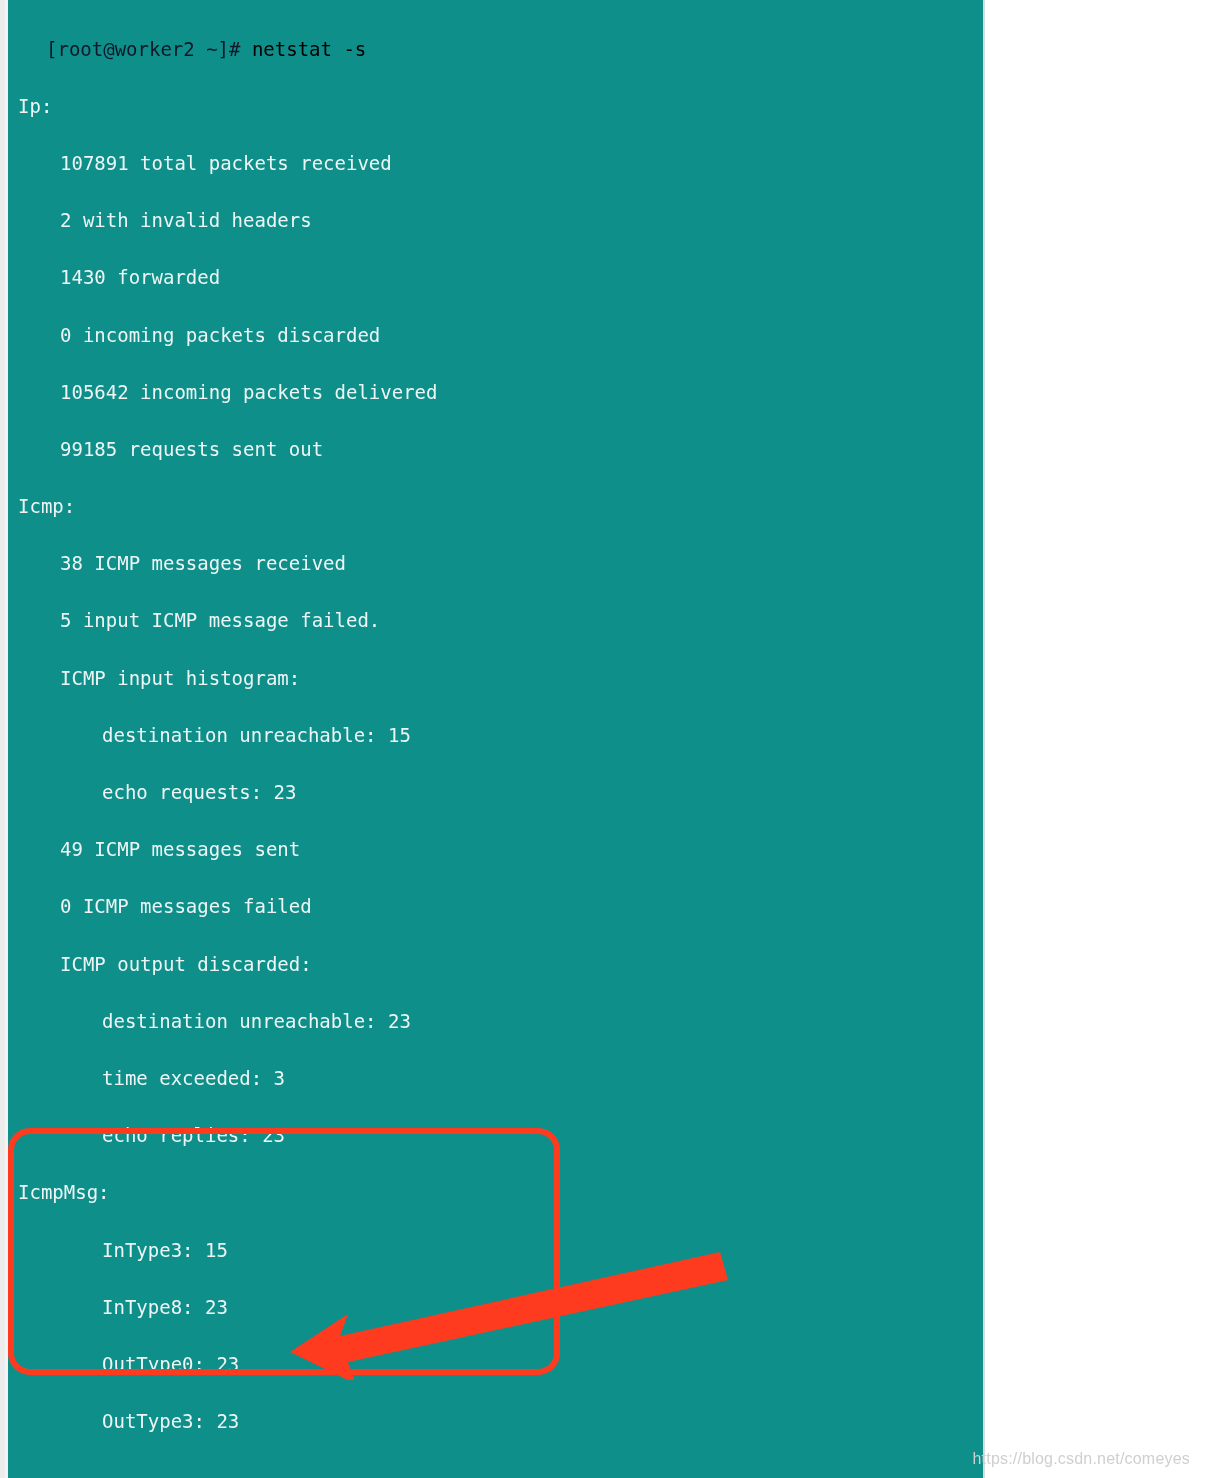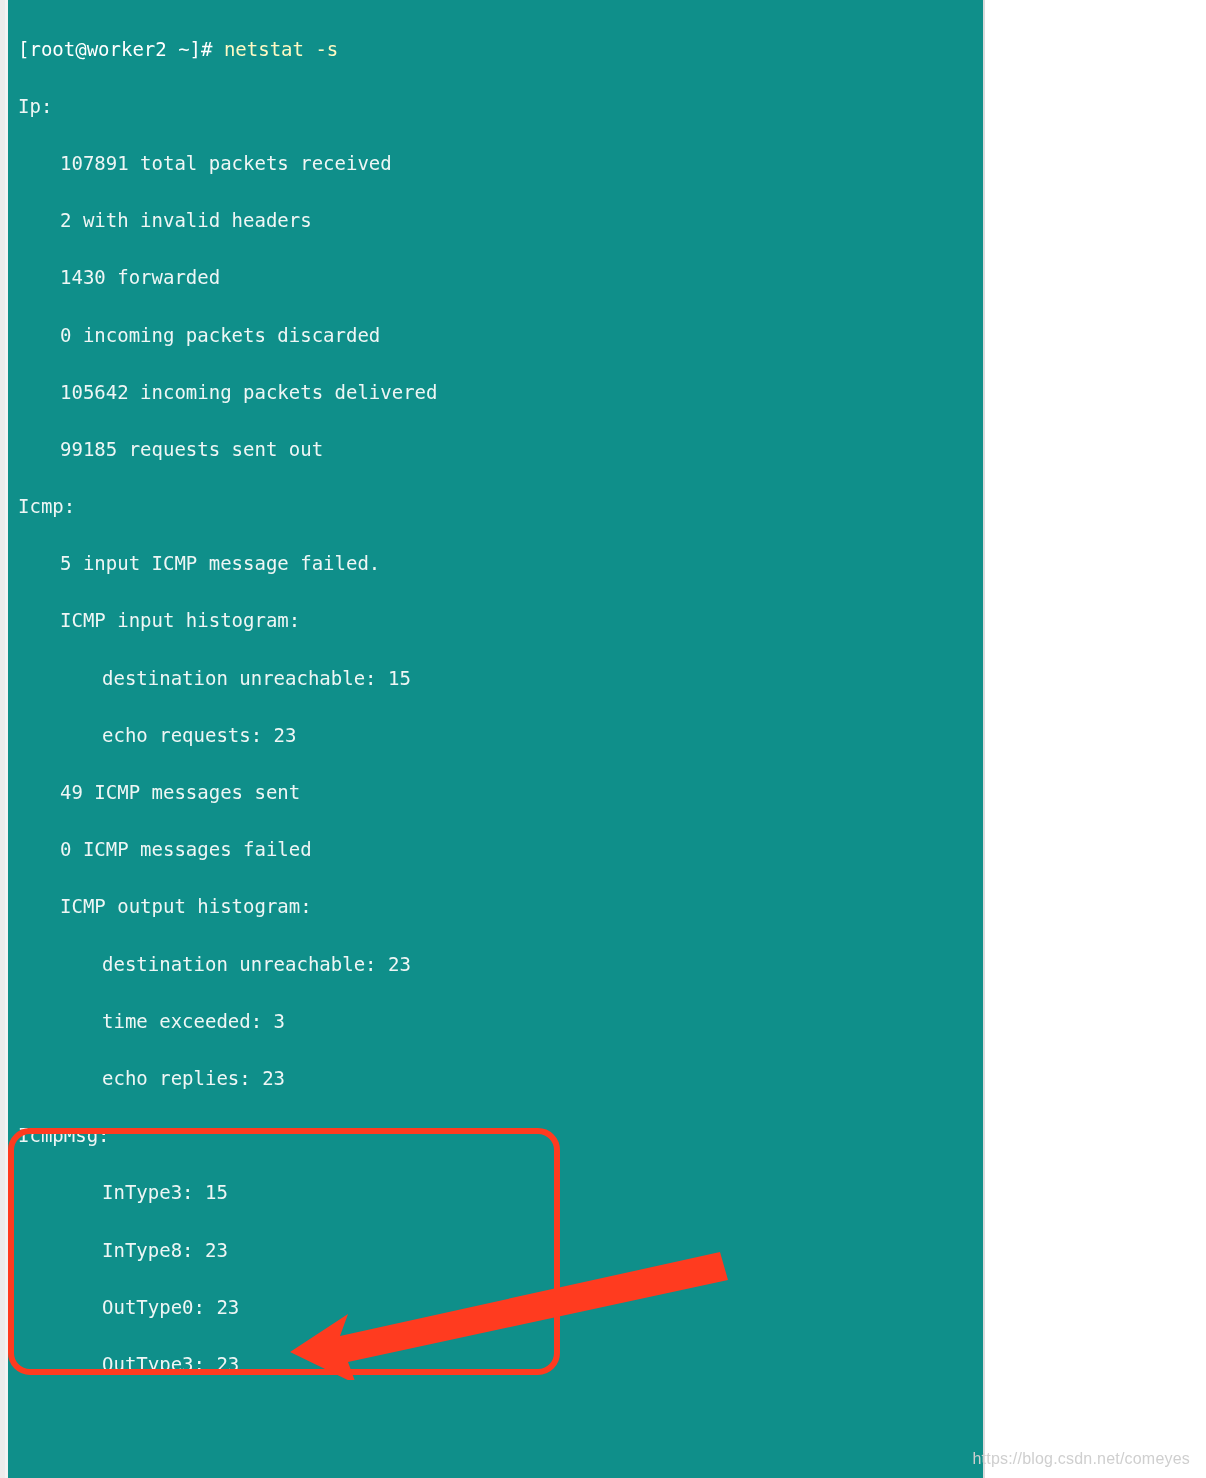--- a/index.html
+++ b/index.html
@@ -26,24 +26,25 @@
     background: #0f8f8a;
     color: #eef6f5;
     font-size: 19px;
     line-height: 28.6px;
     white-space: pre;
     padding: 6px 10px 0 10px;
     box-sizing: border-box;
     overflow: hidden;
   }
   .prompt {
-    color: #ffffff;
+    color: #0f172a;
+    margin-left: 28px;
   }
   .cmd {
-    color: #fef9c3;
+    color: #000000;
   }
   .line { display: block; }
   .indent1 { padding-left: 42px; }
   .indent2 { padding-left: 84px; }
   .highlight-box {
     position: absolute;
     border: 6px solid #ff3b1f;
     border-radius: 22px;
     pointer-events: none;
   }
@@ -96,27 +97,28 @@
   <div class="terminal">
 <span class="line"><span class="prompt">[root@worker2 ~]# </span><span class="cmd">netstat -s</span></span>
 <span class="line">Ip:</span>
 <span class="line indent1">107891 total packets received</span>
 <span class="line indent1">2 with invalid headers</span>
 <span class="line indent1">1430 forwarded</span>
 <span class="line indent1">0 incoming packets discarded</span>
 <span class="line indent1">105642 incoming packets delivered</span>
 <span class="line indent1">99185 requests sent out</span>
 <span class="line">Icmp:</span>
+<span class="line indent1">38 ICMP messages received</span>
 <span class="line indent1">5 input ICMP message failed.</span>
 <span class="line indent1">ICMP input histogram:</span>
 <span class="line indent2">destination unreachable: 15</span>
 <span class="line indent2">echo requests: 23</span>
 <span class="line indent1">49 ICMP messages sent</span>
 <span class="line indent1">0 ICMP messages failed</span>
-<span class="line indent1">ICMP output histogram:</span>
+<span class="line indent1">ICMP output discarded:</span>
 <span class="line indent2">destination unreachable: 23</span>
 <span class="line indent2">time exceeded: 3</span>
 <span class="line indent2">echo replies: 23</span>
 <span class="line">IcmpMsg:</span>
 <span class="line indent2">InType3: 15</span>
 <span class="line indent2">InType8: 23</span>
 <span class="line indent2">OutType0: 23</span>
 <span class="line indent2">OutType3: 23</span>
 
 

